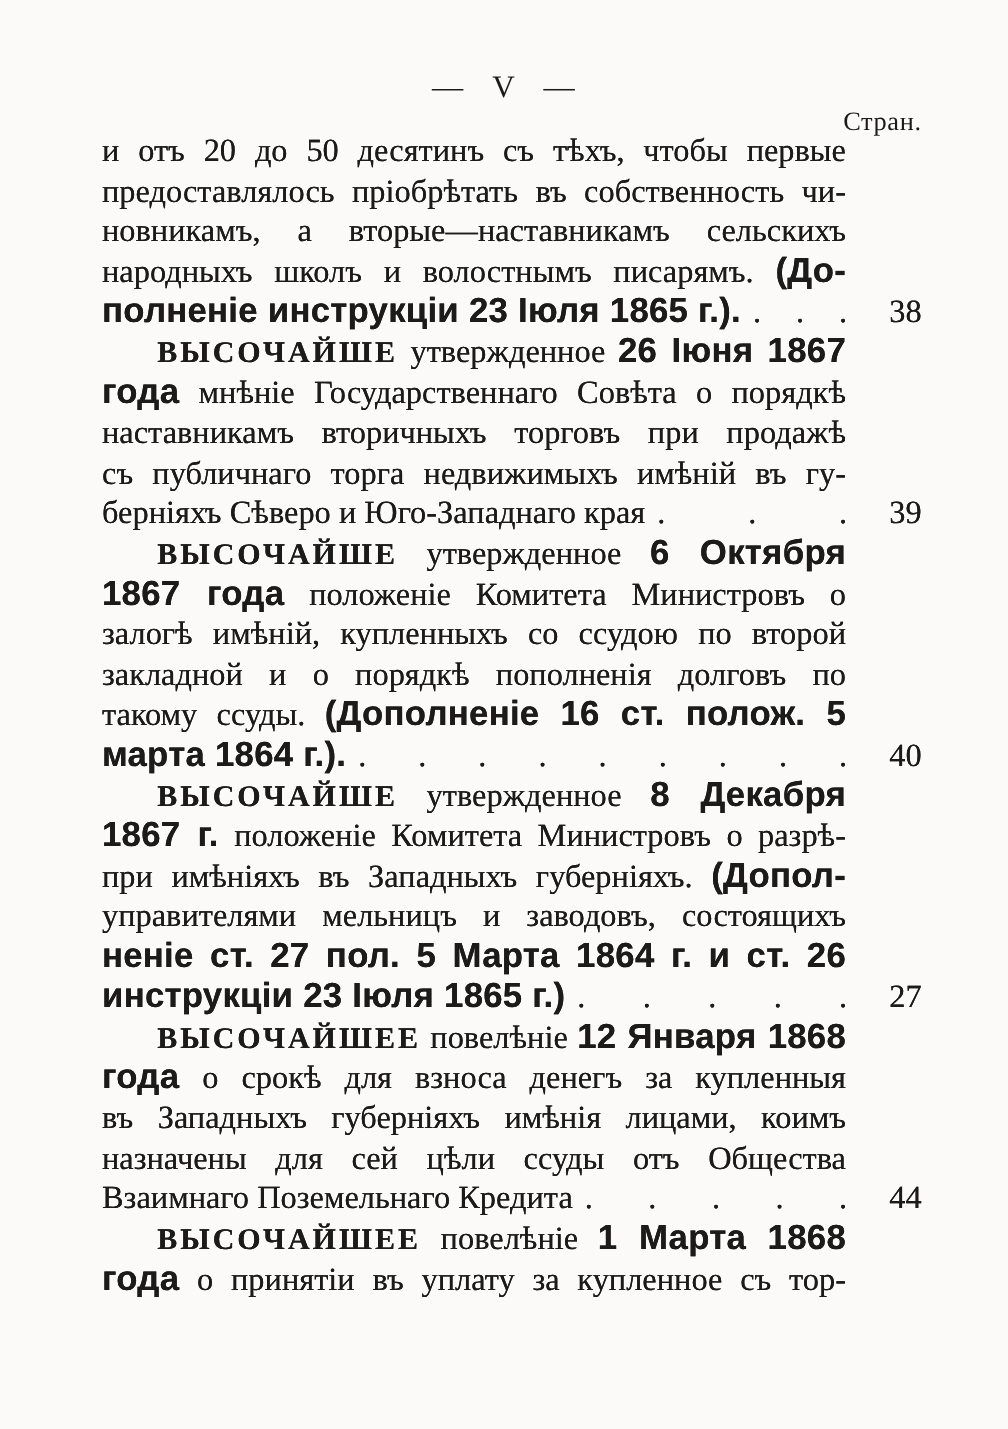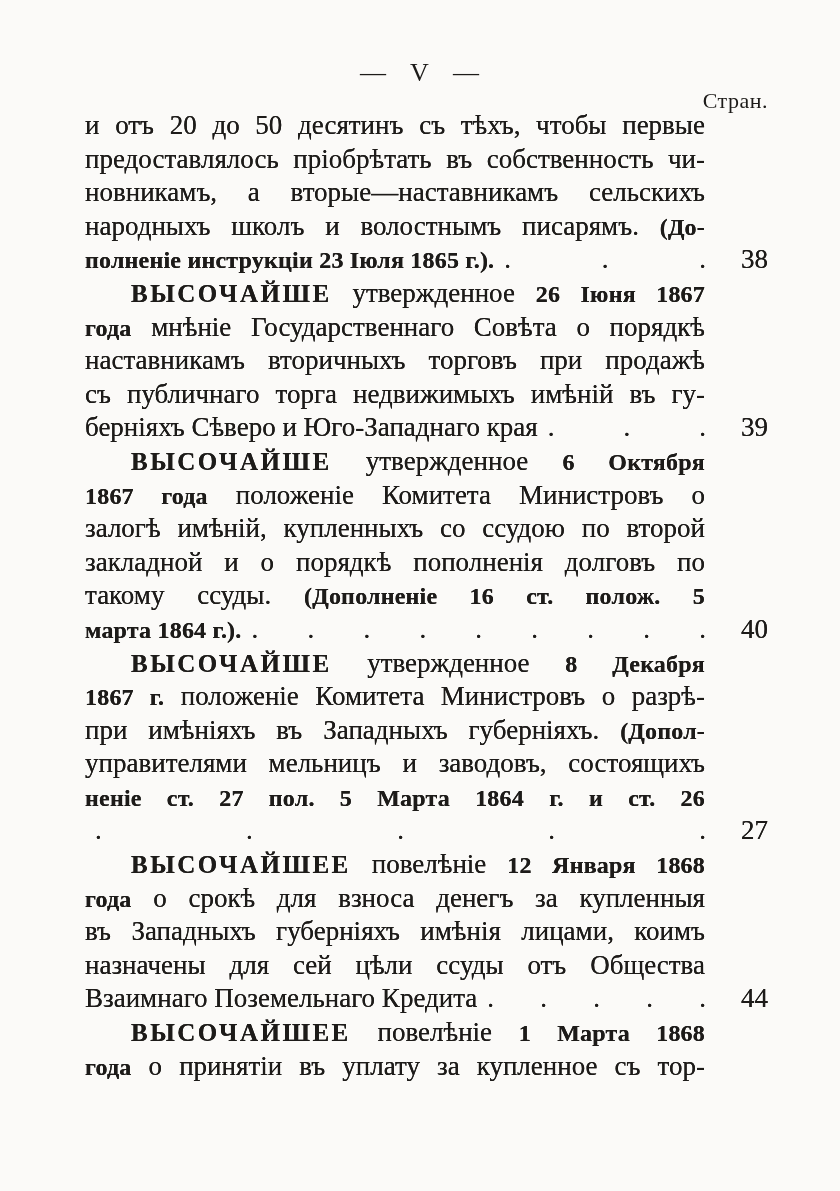--- a/index.html
+++ b/index.html
@@ -66,22 +66,22 @@
     font-family:"Liberation Serif","DejaVu Serif",serif;
     font-size:27px;
   }
   
   .r{font-family:Liberation Serif, serif;}
   .c{
     font-family:"Liberation Serif","DejaVu Serif",serif;
     font-weight:700;letter-spacing:2.5px;font-size:25px;
   }
   .b{
-    font-family:Liberation Serif, serif;
-    font-weight:700;font-size:24px;letter-spacing:0.2px;
+    font-family:Liberation Sans, sans-serif;
+    font-weight:700;font-size:29px;letter-spacing:0.2px;
   }
 </style>
 </head>
 <body>
 
 <div id="folio">— V —</div>
 <div id="stran">Стран.</div>
 <div id="toc">
     <div class="tl jst"><span class="r">и отъ 20 до 50 десятинъ съ тѣхъ, чтобы первые</span></div>
     <div class="tl jst"><span class="r">предоставлялось пріобрѣтать въ собственность чи-</span></div>
@@ -110,20 +110,21 @@
       <span class="txt"><span class="b">марта 1864 г.).</span></span>
       <span class="dots">. . . . . . . . .</span>
       <span class="num">40</span>
     </div>
     <div class="tl ind jst"><span class="c">ВЫСОЧАЙШЕ</span><span class="r"> утвержденное </span><span class="b">8 Декабря</span></div>
     <div class="tl jst"><span class="b">1867 г.</span><span class="r"> положеніе Комитета Министровъ о разрѣ-</span></div>
     <div class="tl jst"><span class="r">при имѣніяхъ въ Западныхъ губерніяхъ. </span><span class="b">(Допол-</span></div>
     <div class="tl jst"><span class="r">управителями мельницъ и заводовъ, состоящихъ</span></div>
     <div class="tl jst"><span class="b">неніе ст. 27 пол. 5 Марта 1864 г. и ст. 26</span></div>
     <div class="tl pg">
+      <span class="txt"><span class="b">инструкціи 23 Іюля 1865 г.)</span></span>
       <span class="dots">. . . . .</span>
       <span class="num">27</span>
     </div>
     <div class="tl ind jst"><span class="c">ВЫСОЧАЙШЕЕ</span><span class="r"> повелѣніе </span><span class="b">12 Января 1868</span></div>
     <div class="tl jst"><span class="b">года</span><span class="r"> о срокѣ для взноса денегъ за купленныя</span></div>
     <div class="tl jst"><span class="r">въ Западныхъ губерніяхъ имѣнія лицами, коимъ</span></div>
     <div class="tl jst"><span class="r">назначены для сей цѣли ссуды отъ Общества</span></div>
     <div class="tl pg">
       <span class="txt"><span class="r">Взаимнаго Поземельнаго Кредита</span></span>
       <span class="dots">. . . . .</span>

